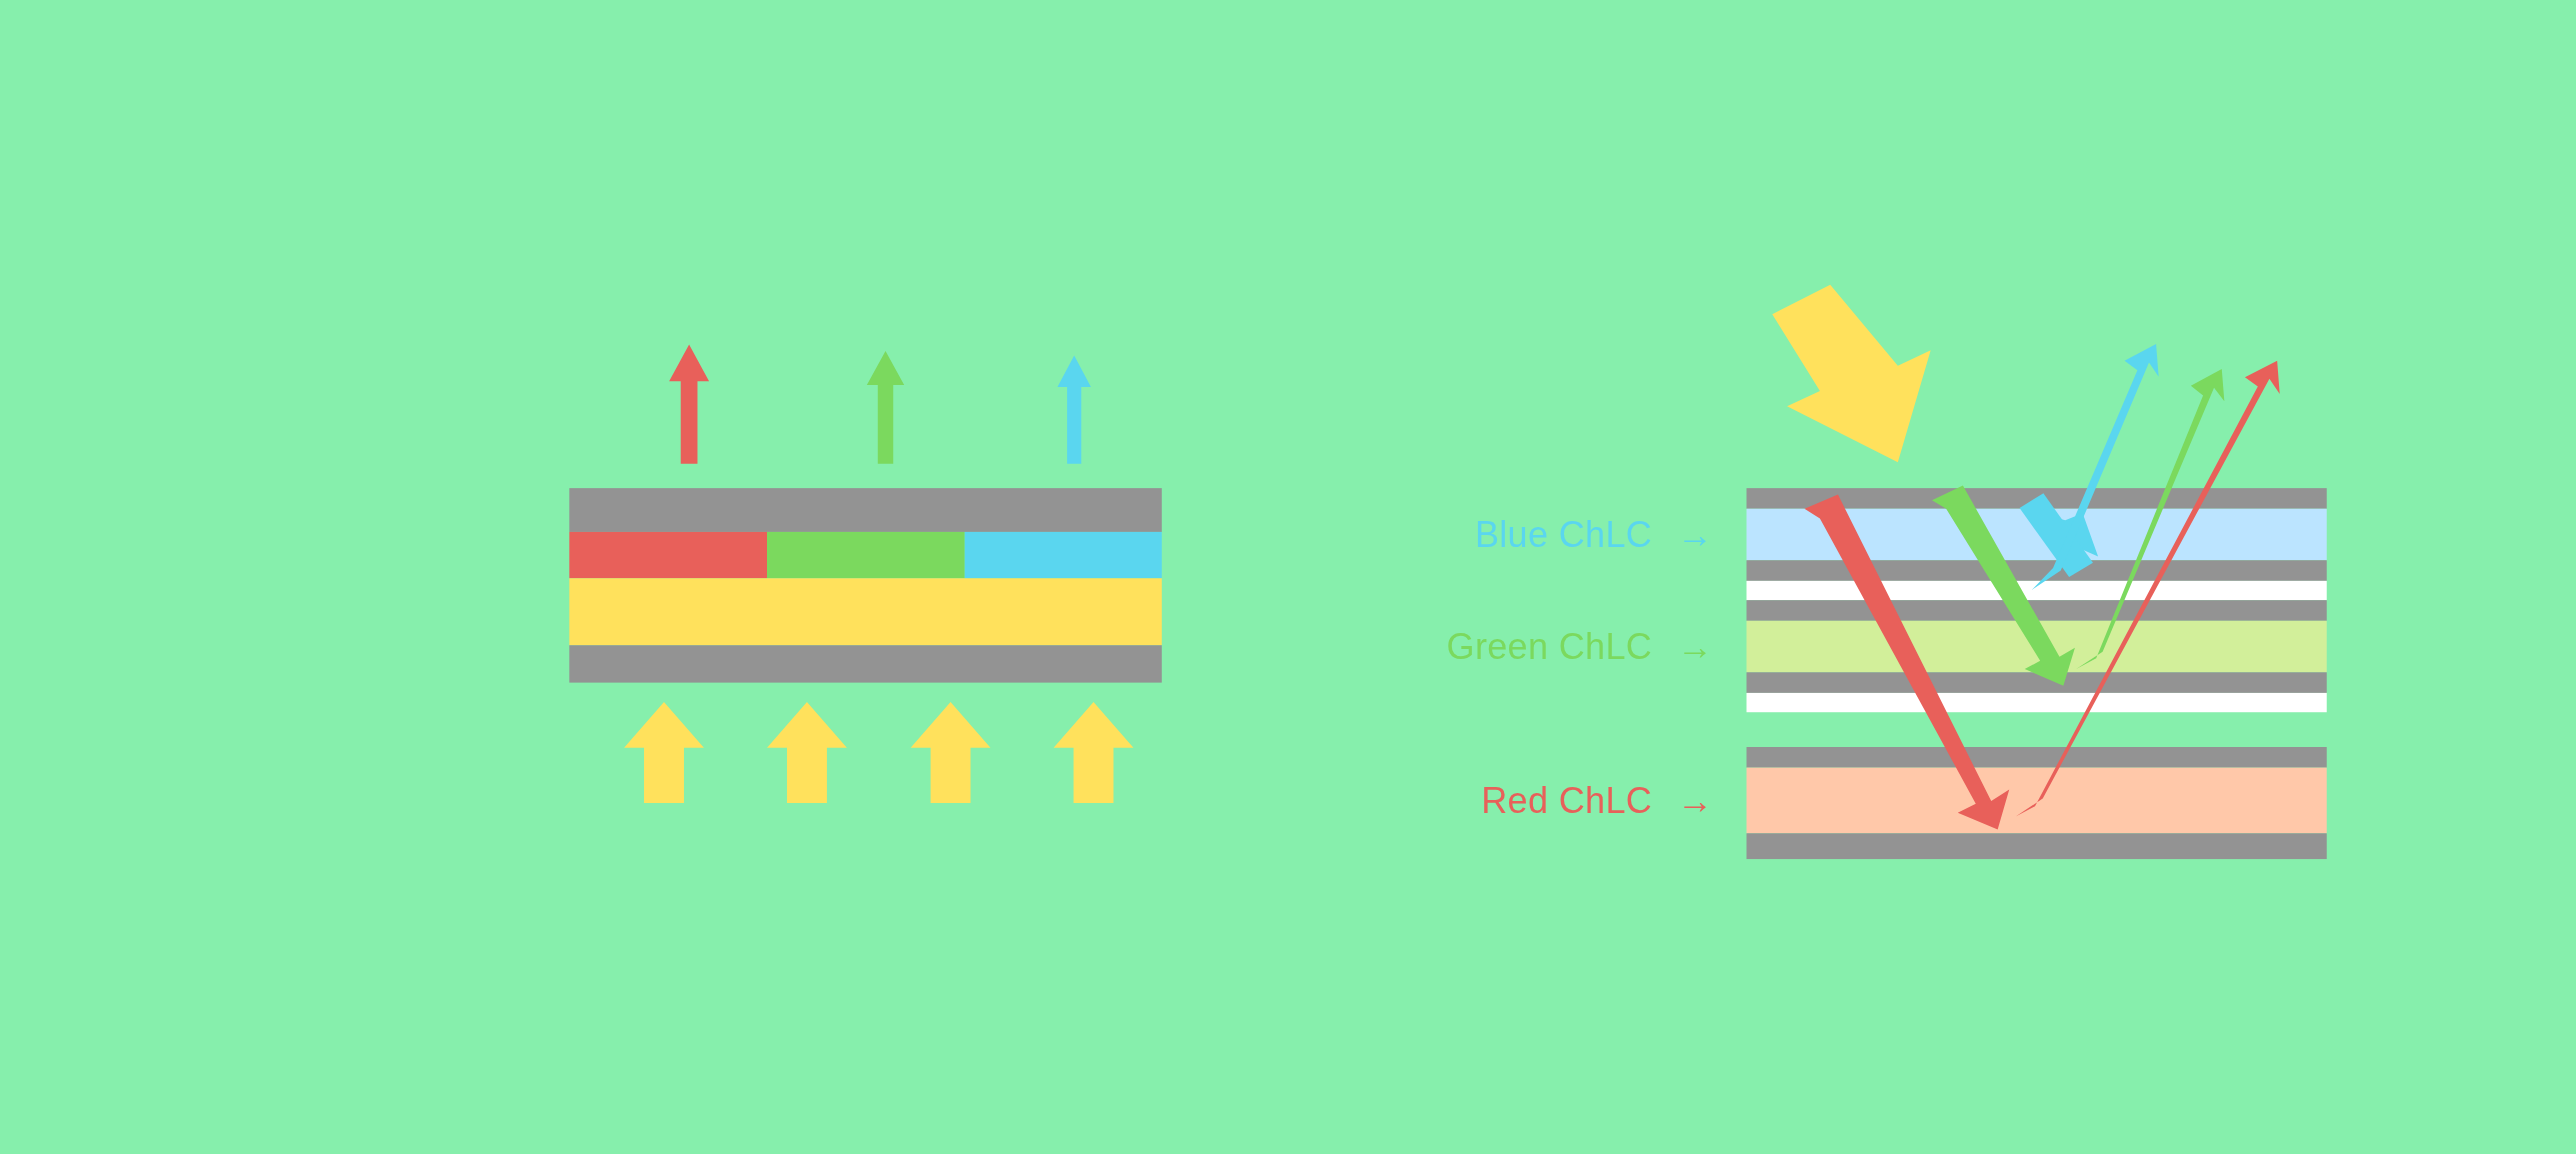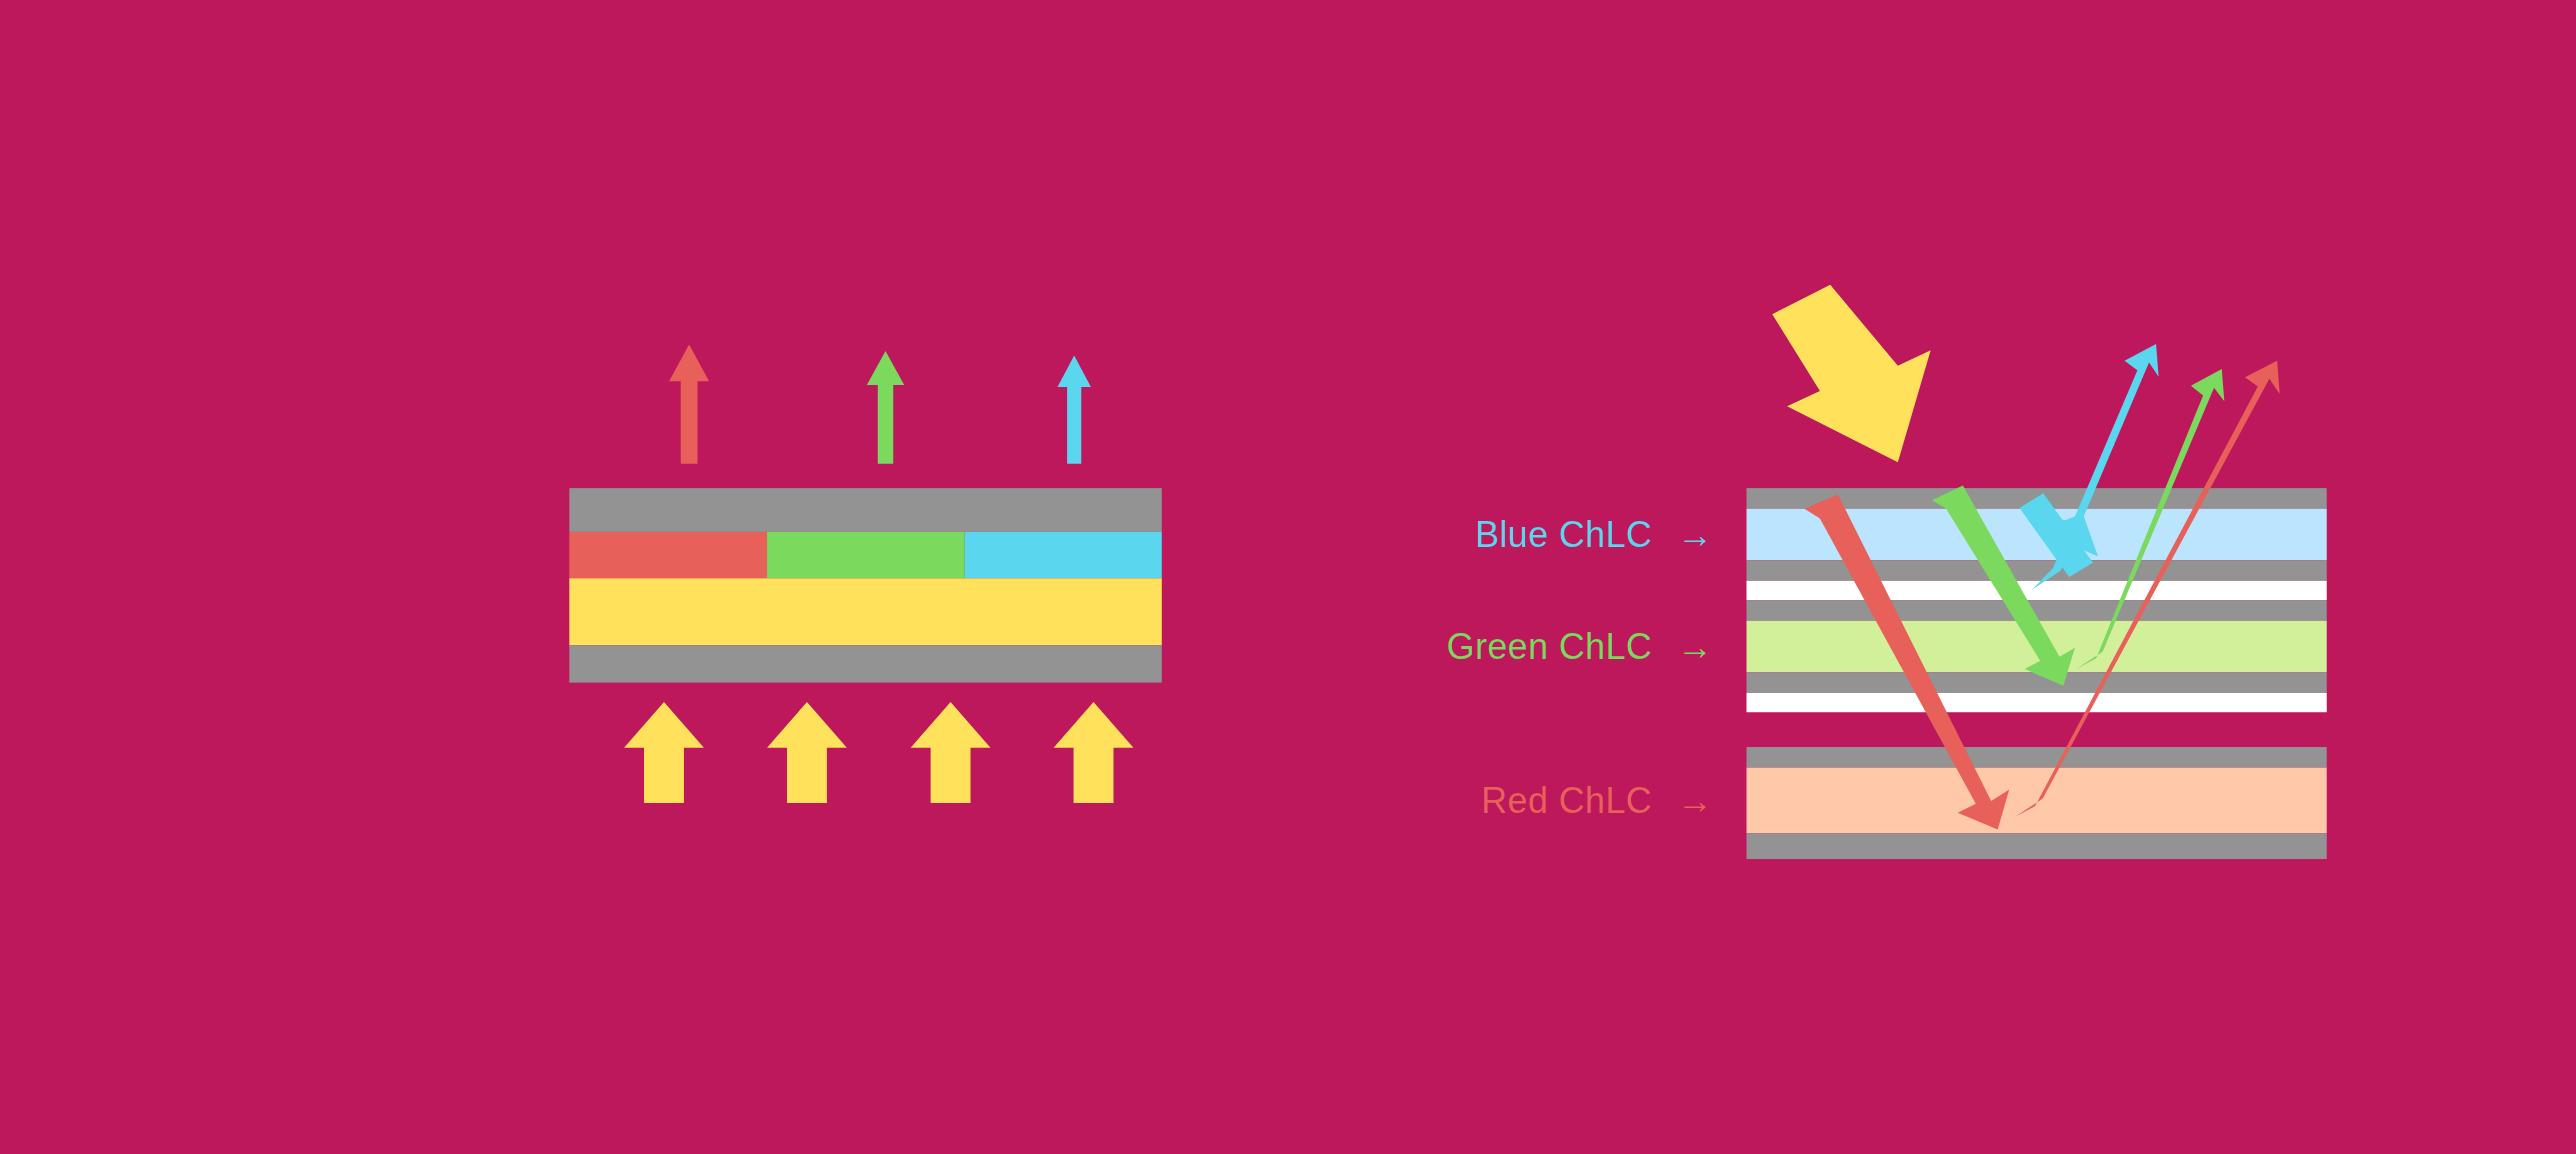--- a/index.html
+++ b/index.html
@@ -10,21 +10,21 @@
   body {
     width: 2576px;
     height: 1154px;
     font-family: "Liberation Sans", sans-serif;
     overflow: hidden;
   }
   #figure-root {
     position: relative;
     width: 2576px;
     height: 1154px;
-    background: #be185d;
+    background: #86efac;
   }
   #figure-svg {
     position: absolute;
     top: 0;
     left: 0;
     width: 2576px;
     height: 1154px;
     display: block;
   }
   .layer-label {

